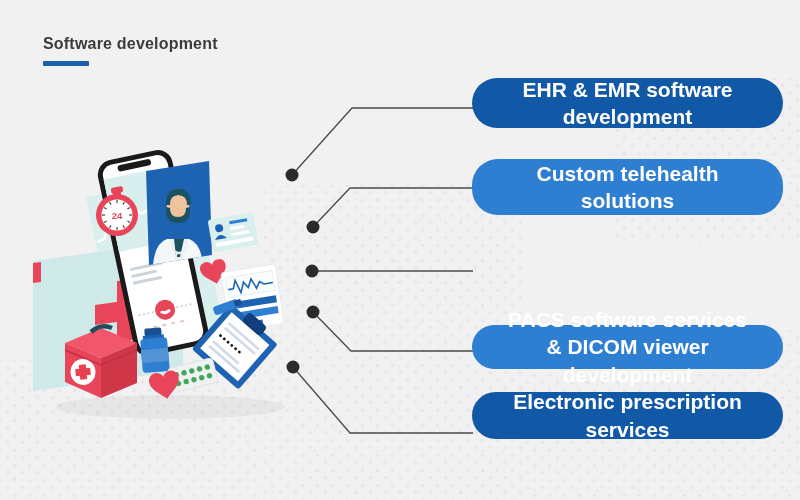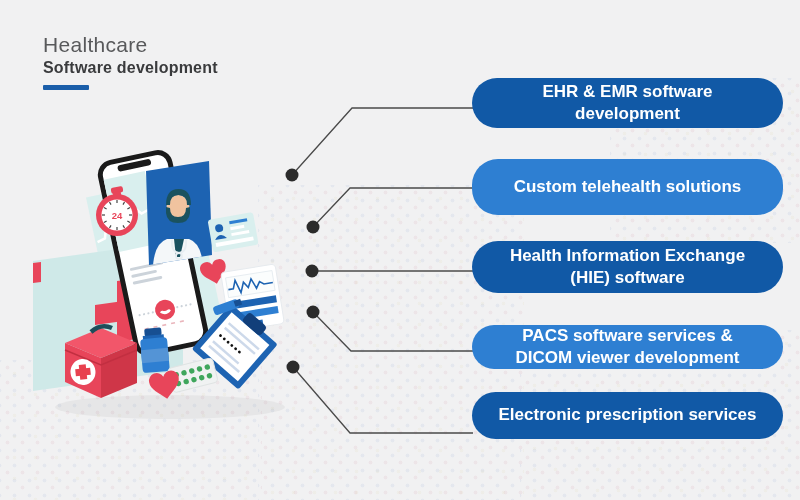--- a/index.html
+++ b/index.html
@@ -29,21 +29,21 @@
   .dots.c{left:610px;top:78px;width:190px;height:165px}
   .dots.d{left:520px;top:330px;width:280px;height:170px}
 
   .header{position:absolute;left:43px;top:33px}
   .kicker{font-size:21px;font-weight:400;color:var(--muted);letter-spacing:.3px}
   .title{font-size:16px;font-weight:700;color:var(--ink);margin-top:2px;letter-spacing:.2px}
   .rule{width:46px;height:4.5px;background:var(--accent);margin-top:8px;border-radius:1px}
 
   .pill{position:absolute;left:472px;width:311px;border-radius:26px;
     display:flex;align-items:center;justify-content:center;text-align:center;
-    color:var(--pill-text);font-size:17px;font-weight:700;line-height:1.3;padding:0 26px}
+    color:var(--pill-text);font-size:21px;font-weight:700;line-height:1.3;padding:0 26px}
   .pill.dark{background:var(--pill-dark)}
   .pill.light{background:var(--pill-light)}
 
   svg{display:block}
   .connectors{position:absolute;left:0;top:0;pointer-events:none}
   .connectors path{stroke:var(--line);stroke-width:1.3;fill:none}
   .connectors circle{fill:var(--dot)}
 
   .illus{position:absolute;left:25px;top:135px}
   .f-red{fill:var(--ill-red)} .f-reddk{fill:var(--ill-red-dk)} .f-redlt{fill:var(--ill-red-lt)}
@@ -58,21 +58,20 @@
 <body>
 
 <div class="stage">
 
   <div class="dots a"></div>
   <div class="dots b"></div>
   <div class="dots c"></div>
   <div class="dots d"></div>
 
   <div class="header">
-    <div class="kicker">Healthcare</div>
     <div class="title">Software development</div>
     <div class="rule"></div>
   </div>
 
   <svg class="connectors" width="800" height="500" viewBox="0 0 800 500">
     <path d="M292,175 L352,108 L473,108"></path>
     <path d="M313,227 L350,188 L473,188"></path>
     <path d="M312,271 L473,271"></path>
     <path d="M313,312 L351,351 L473,351"></path>
     <path d="M293,367 L350,433 L473,433"></path>
@@ -81,23 +80,20 @@
     <circle cx="312" cy="271" r="6.5"></circle>
     <circle cx="313" cy="312" r="6.5"></circle>
     <circle cx="293" cy="367" r="6.5"></circle>
   </svg>
 
   <div class="pill dark" style="top:78px;height:50px">
     <span>EHR &amp; EMR software development</span>
     </div>
   <div class="pill light" style="top:159px;height:56px">
     <span>Custom telehealth solutions</span>
-    </div>
-  <div class="pill dark" style="top:241px;height:52px">
-    <span>Health Information Exchange (HIE) software</span>
     </div>
   <div class="pill light" style="top:325px;height:44px">
     <span>PACS software services  &amp; DICOM viewer development</span>
     </div>
   <div class="pill dark" style="top:392px;height:47px">
     <span>Electronic prescription services</span>
     </div>
 
   <svg class="illus" width="270" height="300" viewBox="0 0 270 300">
     <defs>

